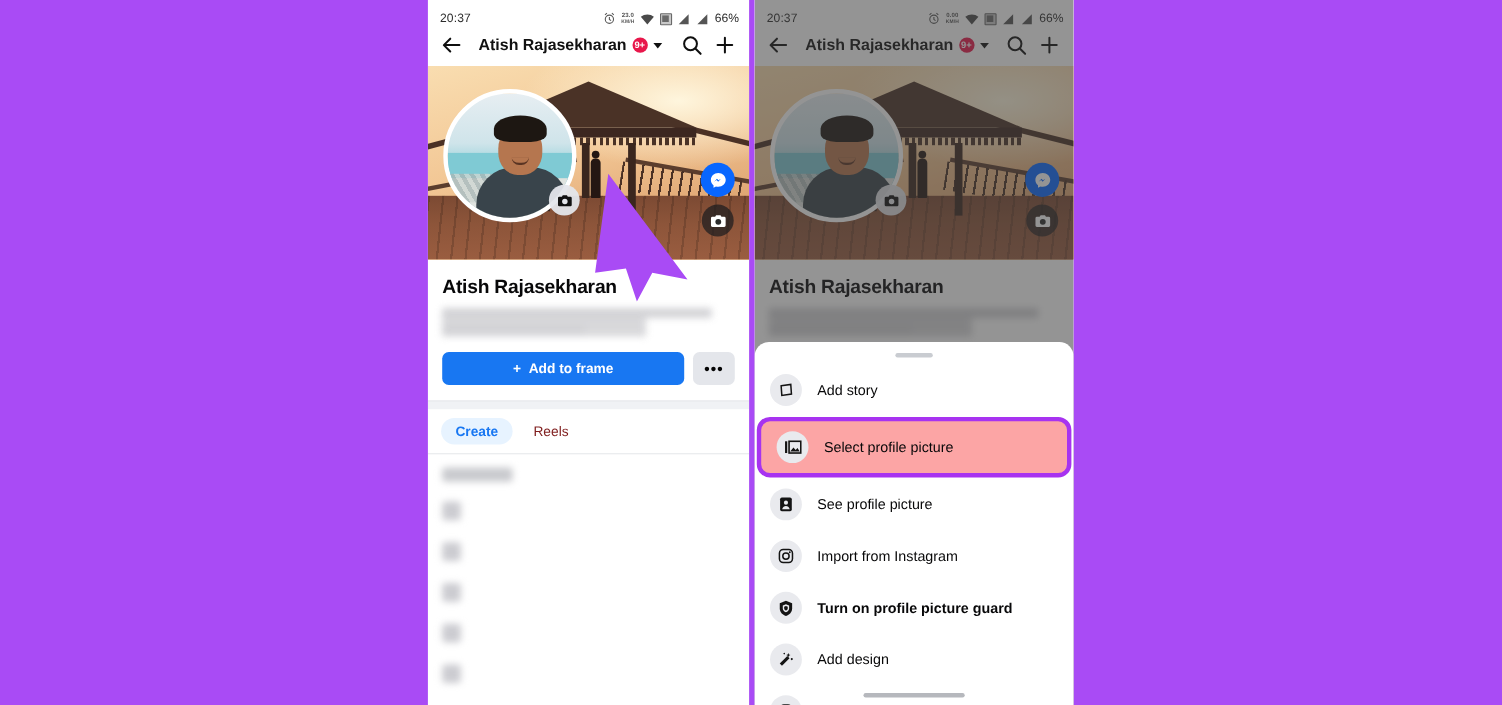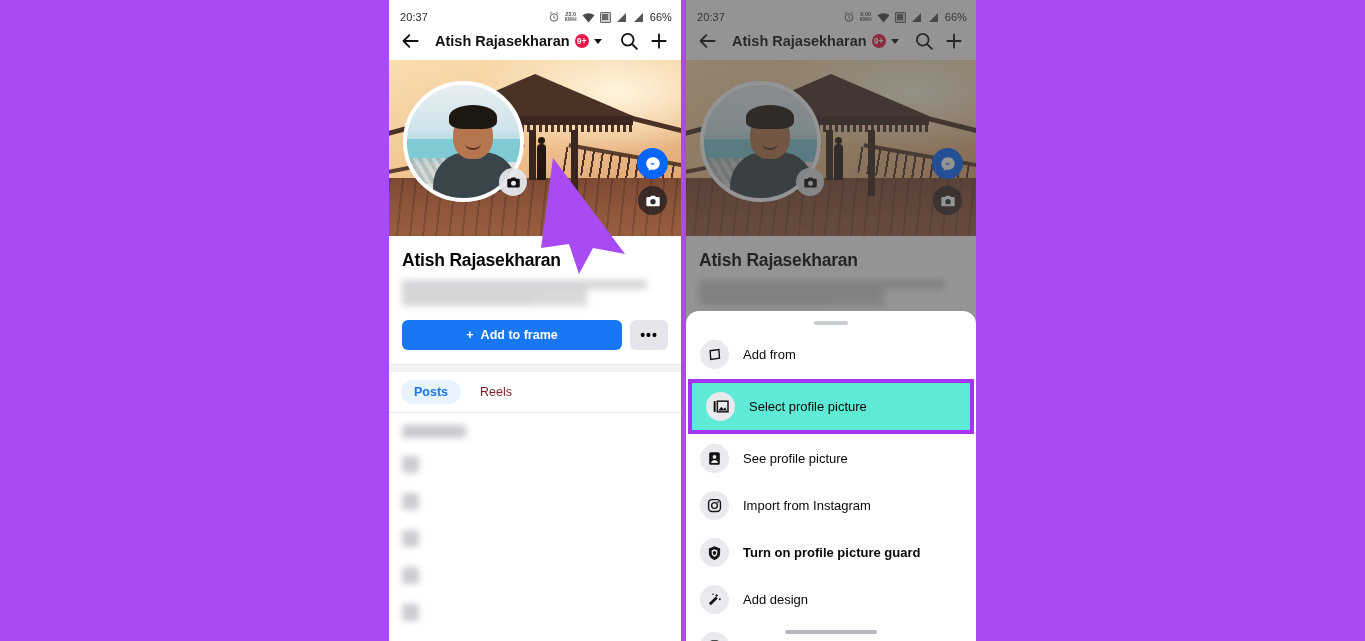--- a/index.html
+++ b/index.html
@@ -253,22 +253,22 @@
     display: flex; align-items: center; gap: 14px;
     padding: 9px 14px; cursor: pointer;
   }
   .micon {
     width: 29px; height: 29px; border-radius: 50%; background: #e9eaee;
     display: flex; align-items: center; justify-content: center; flex: 0 0 auto;
   }
   .mlabel { font-size: 13px; color: #080809; }
   .mlabel.bold { font-weight: bold; }
   .hl-wrap {
-    border: 4px solid #a733f0; background: #5eead4;
-    margin: 1px 2px; border-radius: 0;
+    border: 4px solid #a733f0; background: #fca5a5;
+    margin: 1px 2px; border-radius: 12px;
   }
   .home-ind {
     position: absolute; left: 50%; transform: translateX(-50%);
     bottom: 7px; width: 92px; height: 4px; background: #b6b8bd;
     border-radius: 3px; z-index: 40;
   }
 
   
   .cursor { position: absolute; z-index: 80; pointer-events: none; }
 </style>
@@ -376,21 +376,21 @@
       <button class="btn-story">
         <span>+</span>
         <span>Add to frame</span>
       </button>
       <button class="btn-more">•••</button>
     </div>
   </div>
   <div class="divider"></div>
 
   <div class="tabs">
-    <span class="tab active">Posts</span>
+    <span class="tab active">Create</span>
     <span class="tab inactive">Reels</span>
   </div>
   <div class="tab-sep"></div>
 
   <div class="feed">
     <div class="feed-h"></div>
     <div class="frow">
       <span class="fic"></span>
         <span class="ftx"><span class="fl" style="width:88%"></span></span>
     </div>
@@ -522,21 +522,21 @@
 
   <div class="sheet">
     <div class="grabber"></div>
 
     <div class="mitem">
       <span class="micon">
         <svg width="15" height="15" viewBox="0 0 24 24">
           <path d="M5 6l14-2 1 14-14 2z" fill="none" stroke="#141414" stroke-width="2.2"></path>
         </svg>
       </span>
-      <span class="mlabel">Add from</span>
+      <span class="mlabel">Add story</span>
     </div>
 
     <div class="hl-wrap">
       <div class="mitem">
         <span class="micon">
           <svg width="16" height="15" viewBox="0 0 24 22">
             <rect x="1" y="3" width="3" height="16" fill="#141414"></rect>
             <rect x="6.5" y="3" width="16" height="16" fill="none" stroke="#141414" stroke-width="2.2"></rect>
             <path d="M8 17l4.5-5.5 3 3.5 2.5-3 3 5z" fill="#141414"></path>
           </svg>

